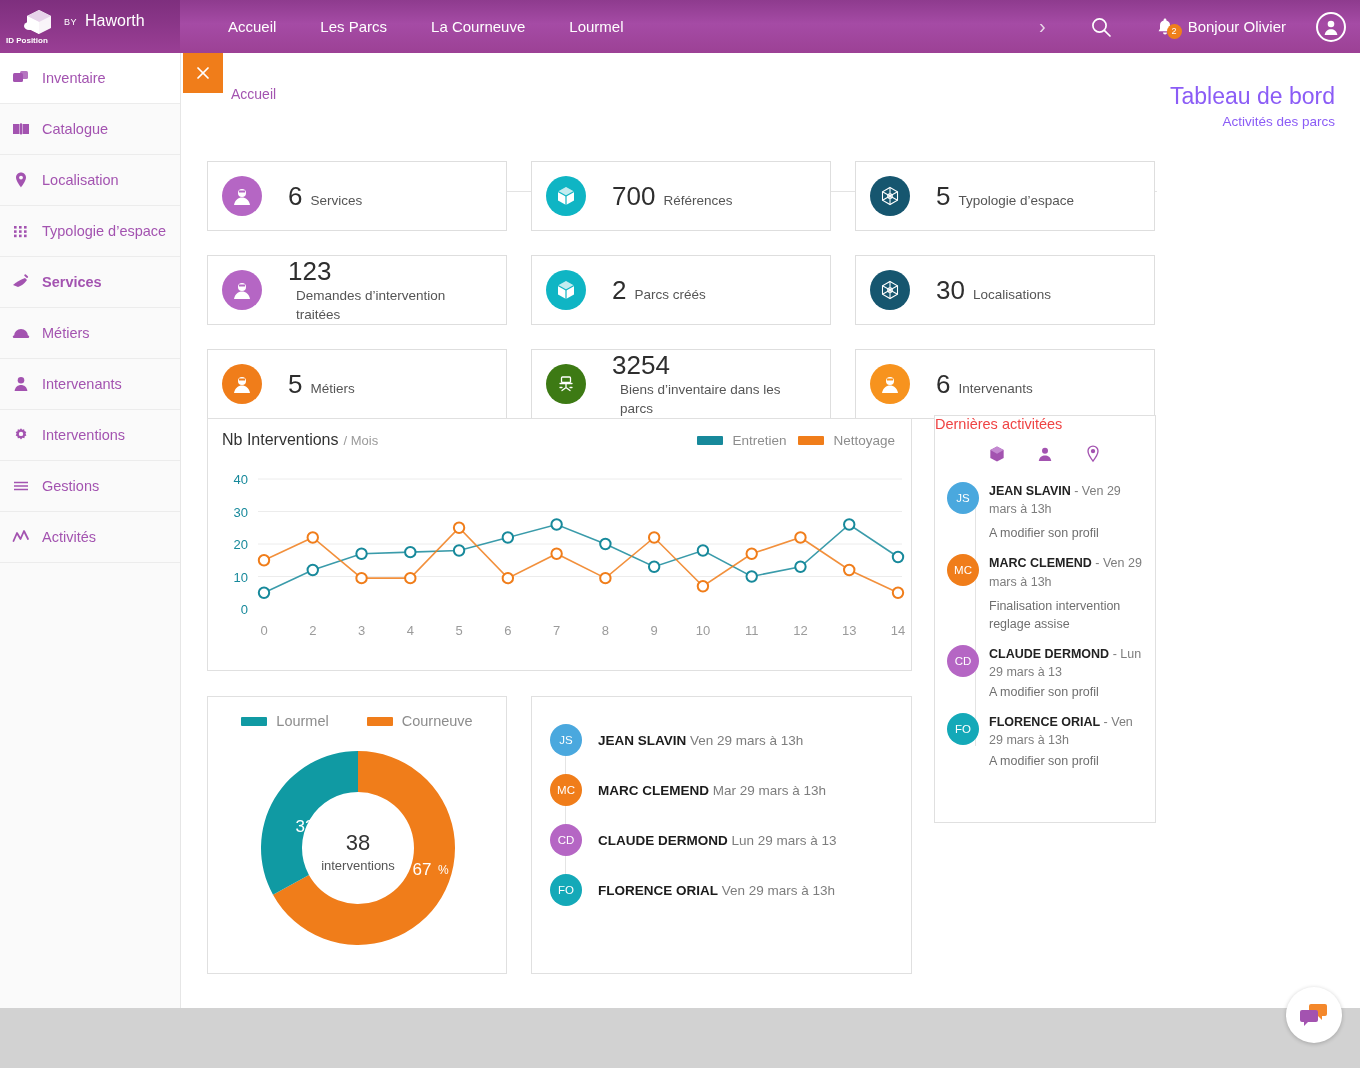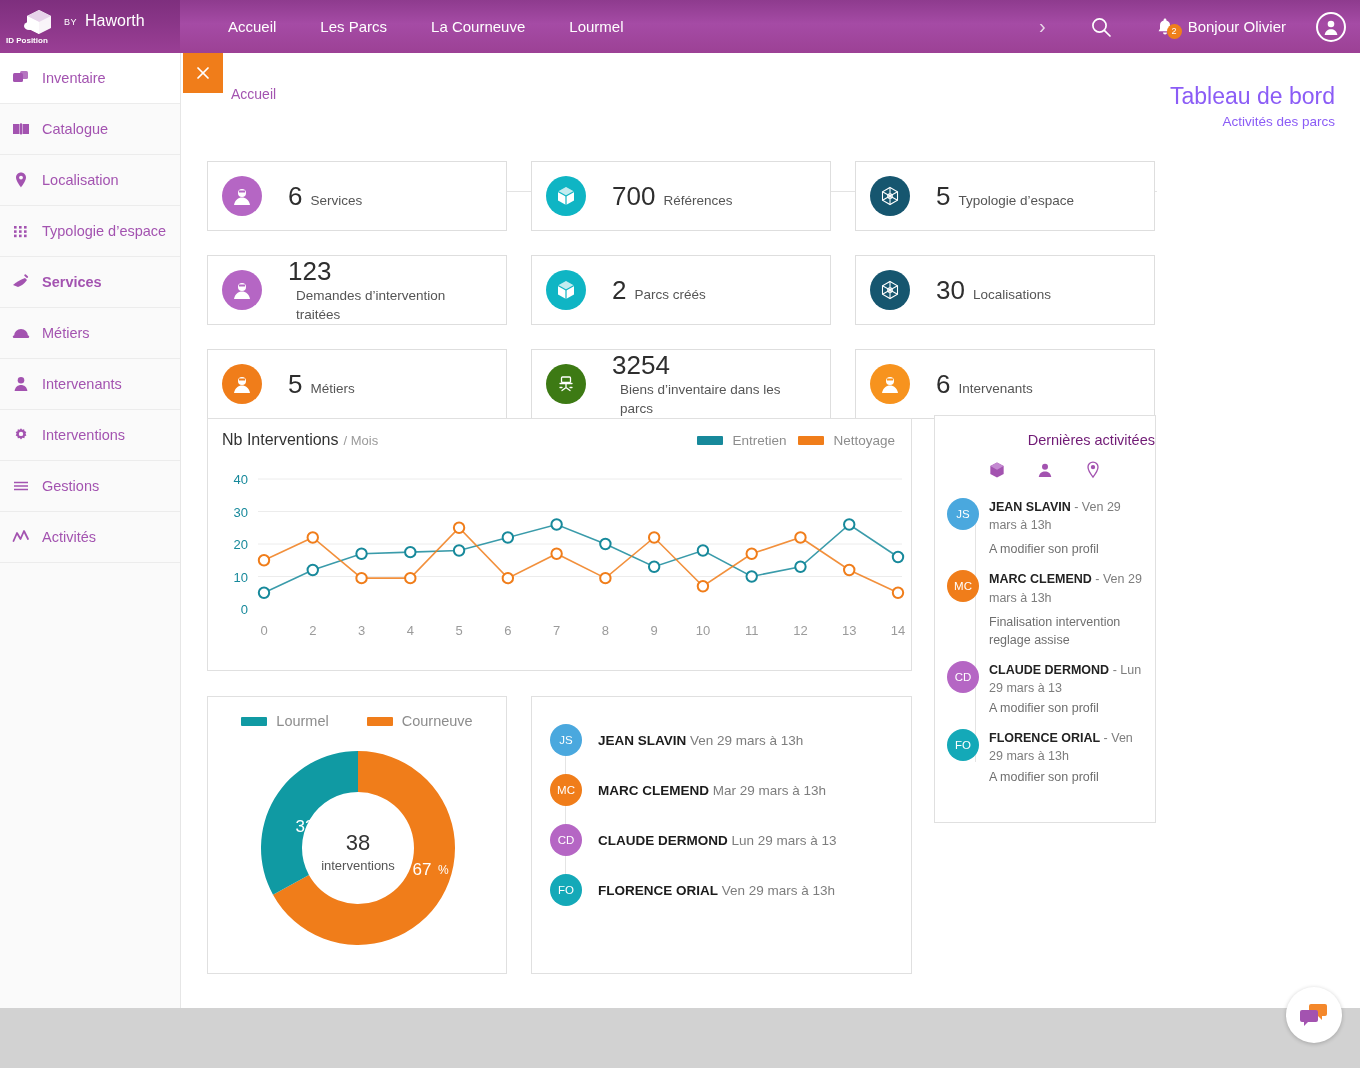--- a/index.html
+++ b/index.html
@@ -93,21 +93,21 @@
   .lc-title .sub { color:#9a9a9a; font-size:13px; margin-left:5px;}
   .lc-legend { position:absolute; right:16px; top:14px; display:flex; gap:12px; align-items:center;}
   .lg { display:flex; align-items:center; gap:9px; font-size:13.5px; color:#8d8d8d;}
   .lg .sw { width:26px;height:9px;border-radius:1px; display:block;}
 
   
   .actpanel {
     position:absolute; left:934px; top:415px; width:222px; height:408px;
     border:1px solid #e0e0e0; background:#fff;
   }
-  .act-title { text-align:right; font-size:14.5px; color:#701a75; margin-top:16px;}
+  .act-title { text-align:left; font-size:14.5px; color:#ef4444; }
   .act-icons { display:flex; justify-content:center; gap:28px; margin-top:12px;}
   .act-list { margin-top:14px; position:relative; }
   .act-row { display:flex; padding:0 10px 0 12px; position:relative; margin-bottom:12px;}
   .av { width:32px;height:32px;border-radius:50%;flex:0 0 32px; color:#fff;
         font-size:11.5px; display:flex;align-items:center;justify-content:center; z-index:2;}
   .act-body { margin-left:10px; font-size:12.5px; line-height:1.45; }
   .act-name { font-weight:bold; color:#222; }
   .act-when { color:#7d7d7d; }
   .act-desc { color:#6f6f6f; margin-top:6px; }
   .act-line { position:absolute; left:40px; top:16px; bottom:24px; width:1px; background:#e4e4e4; z-index:1;}

